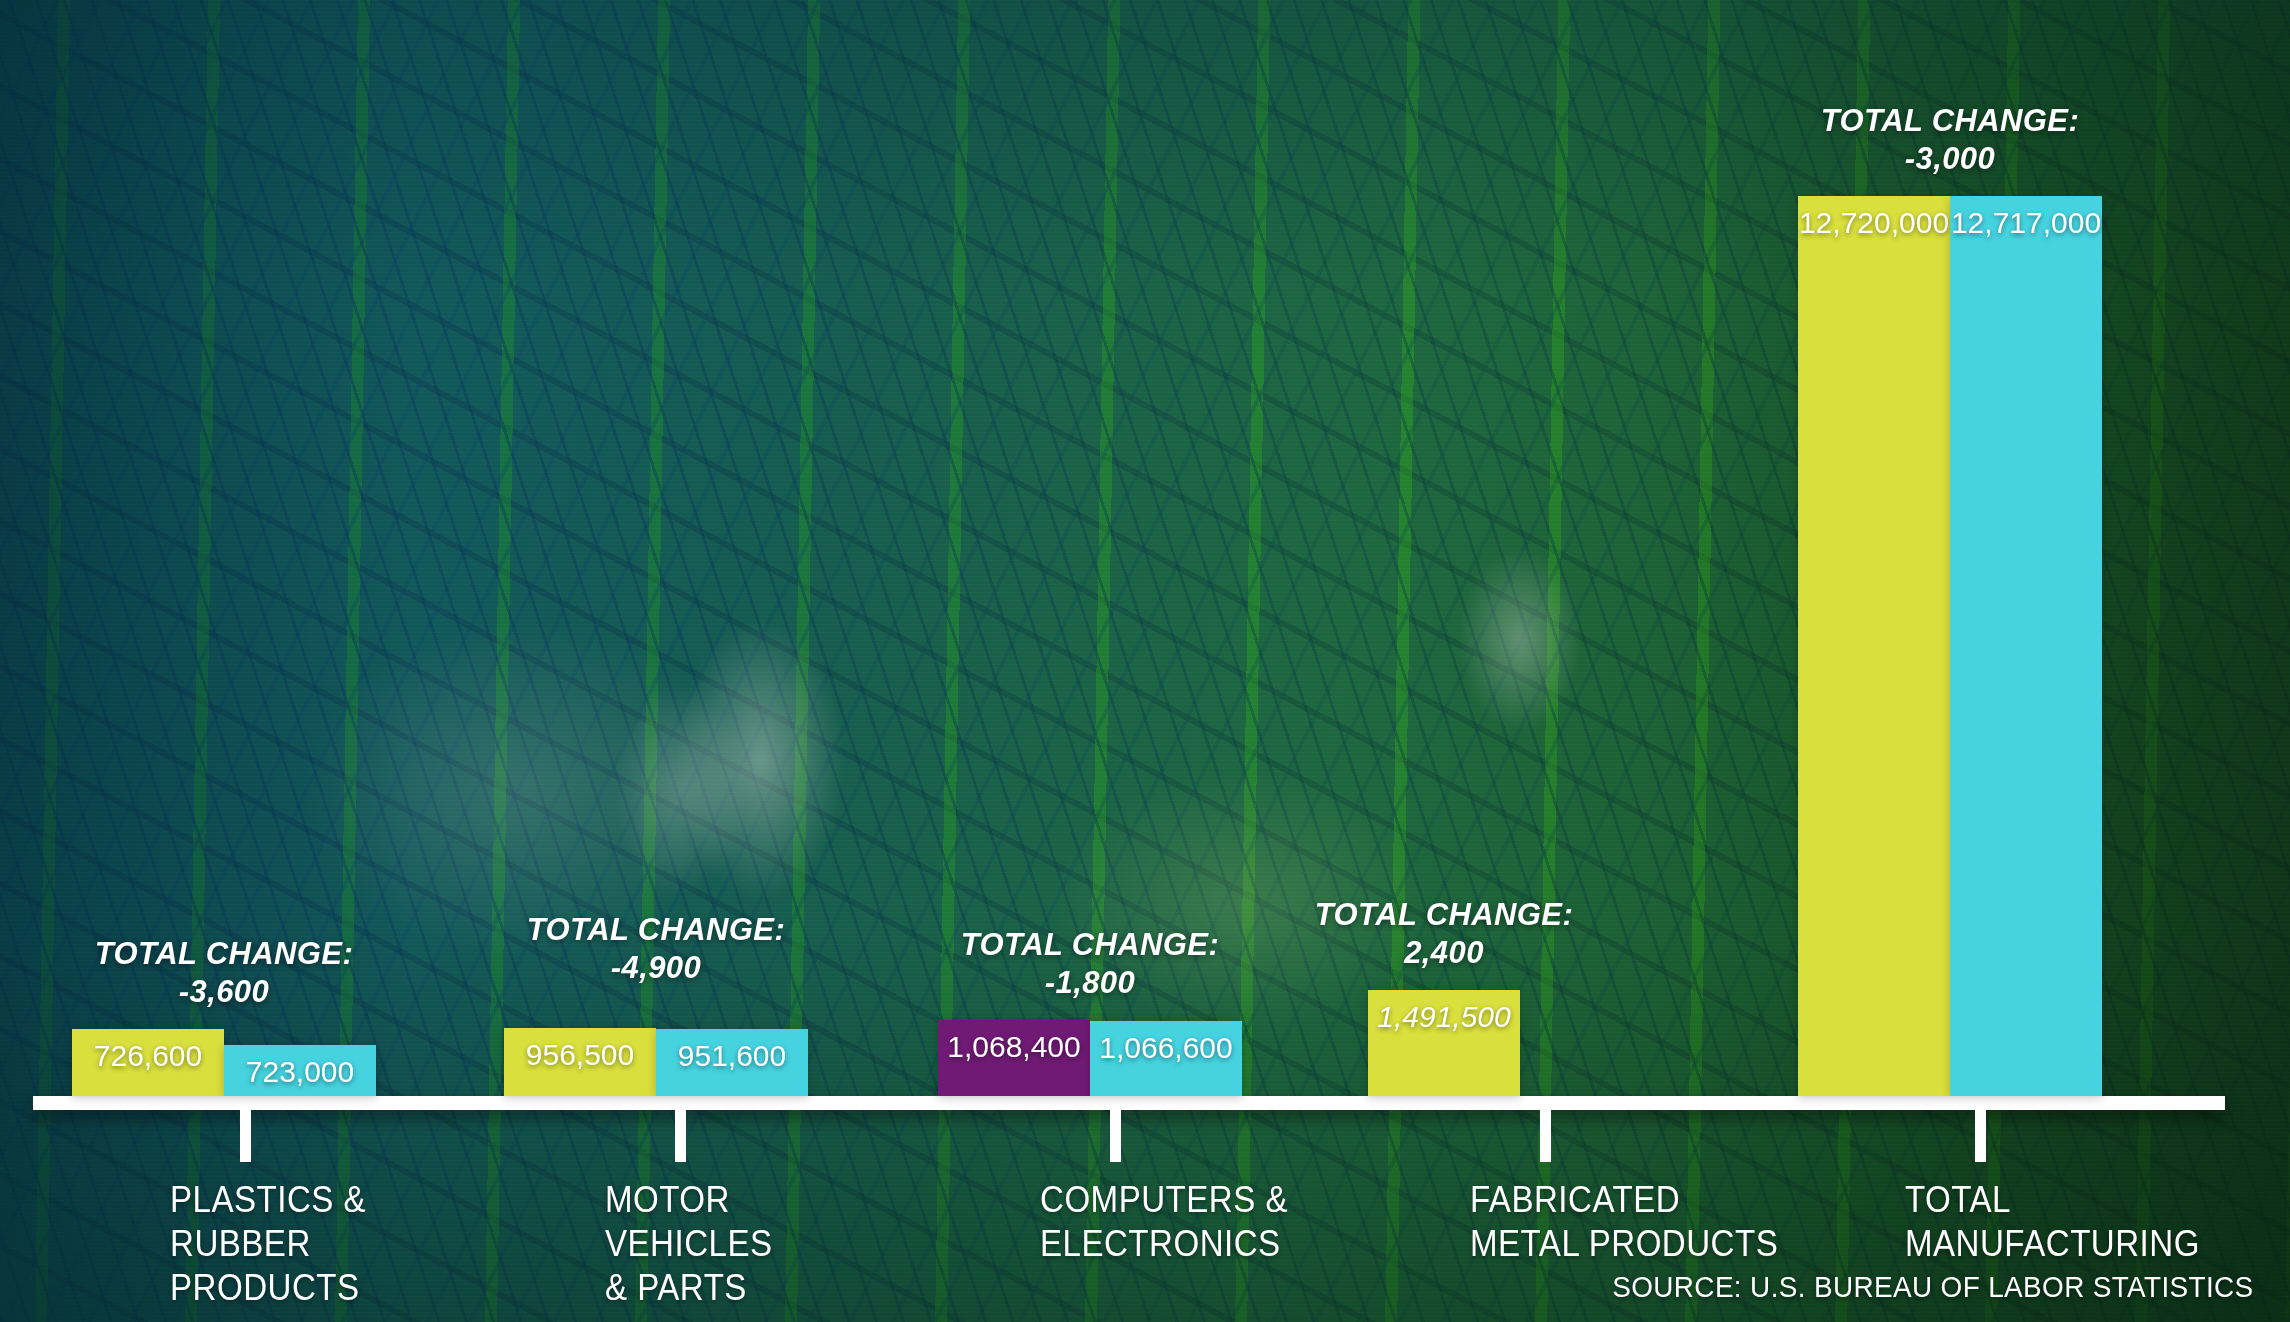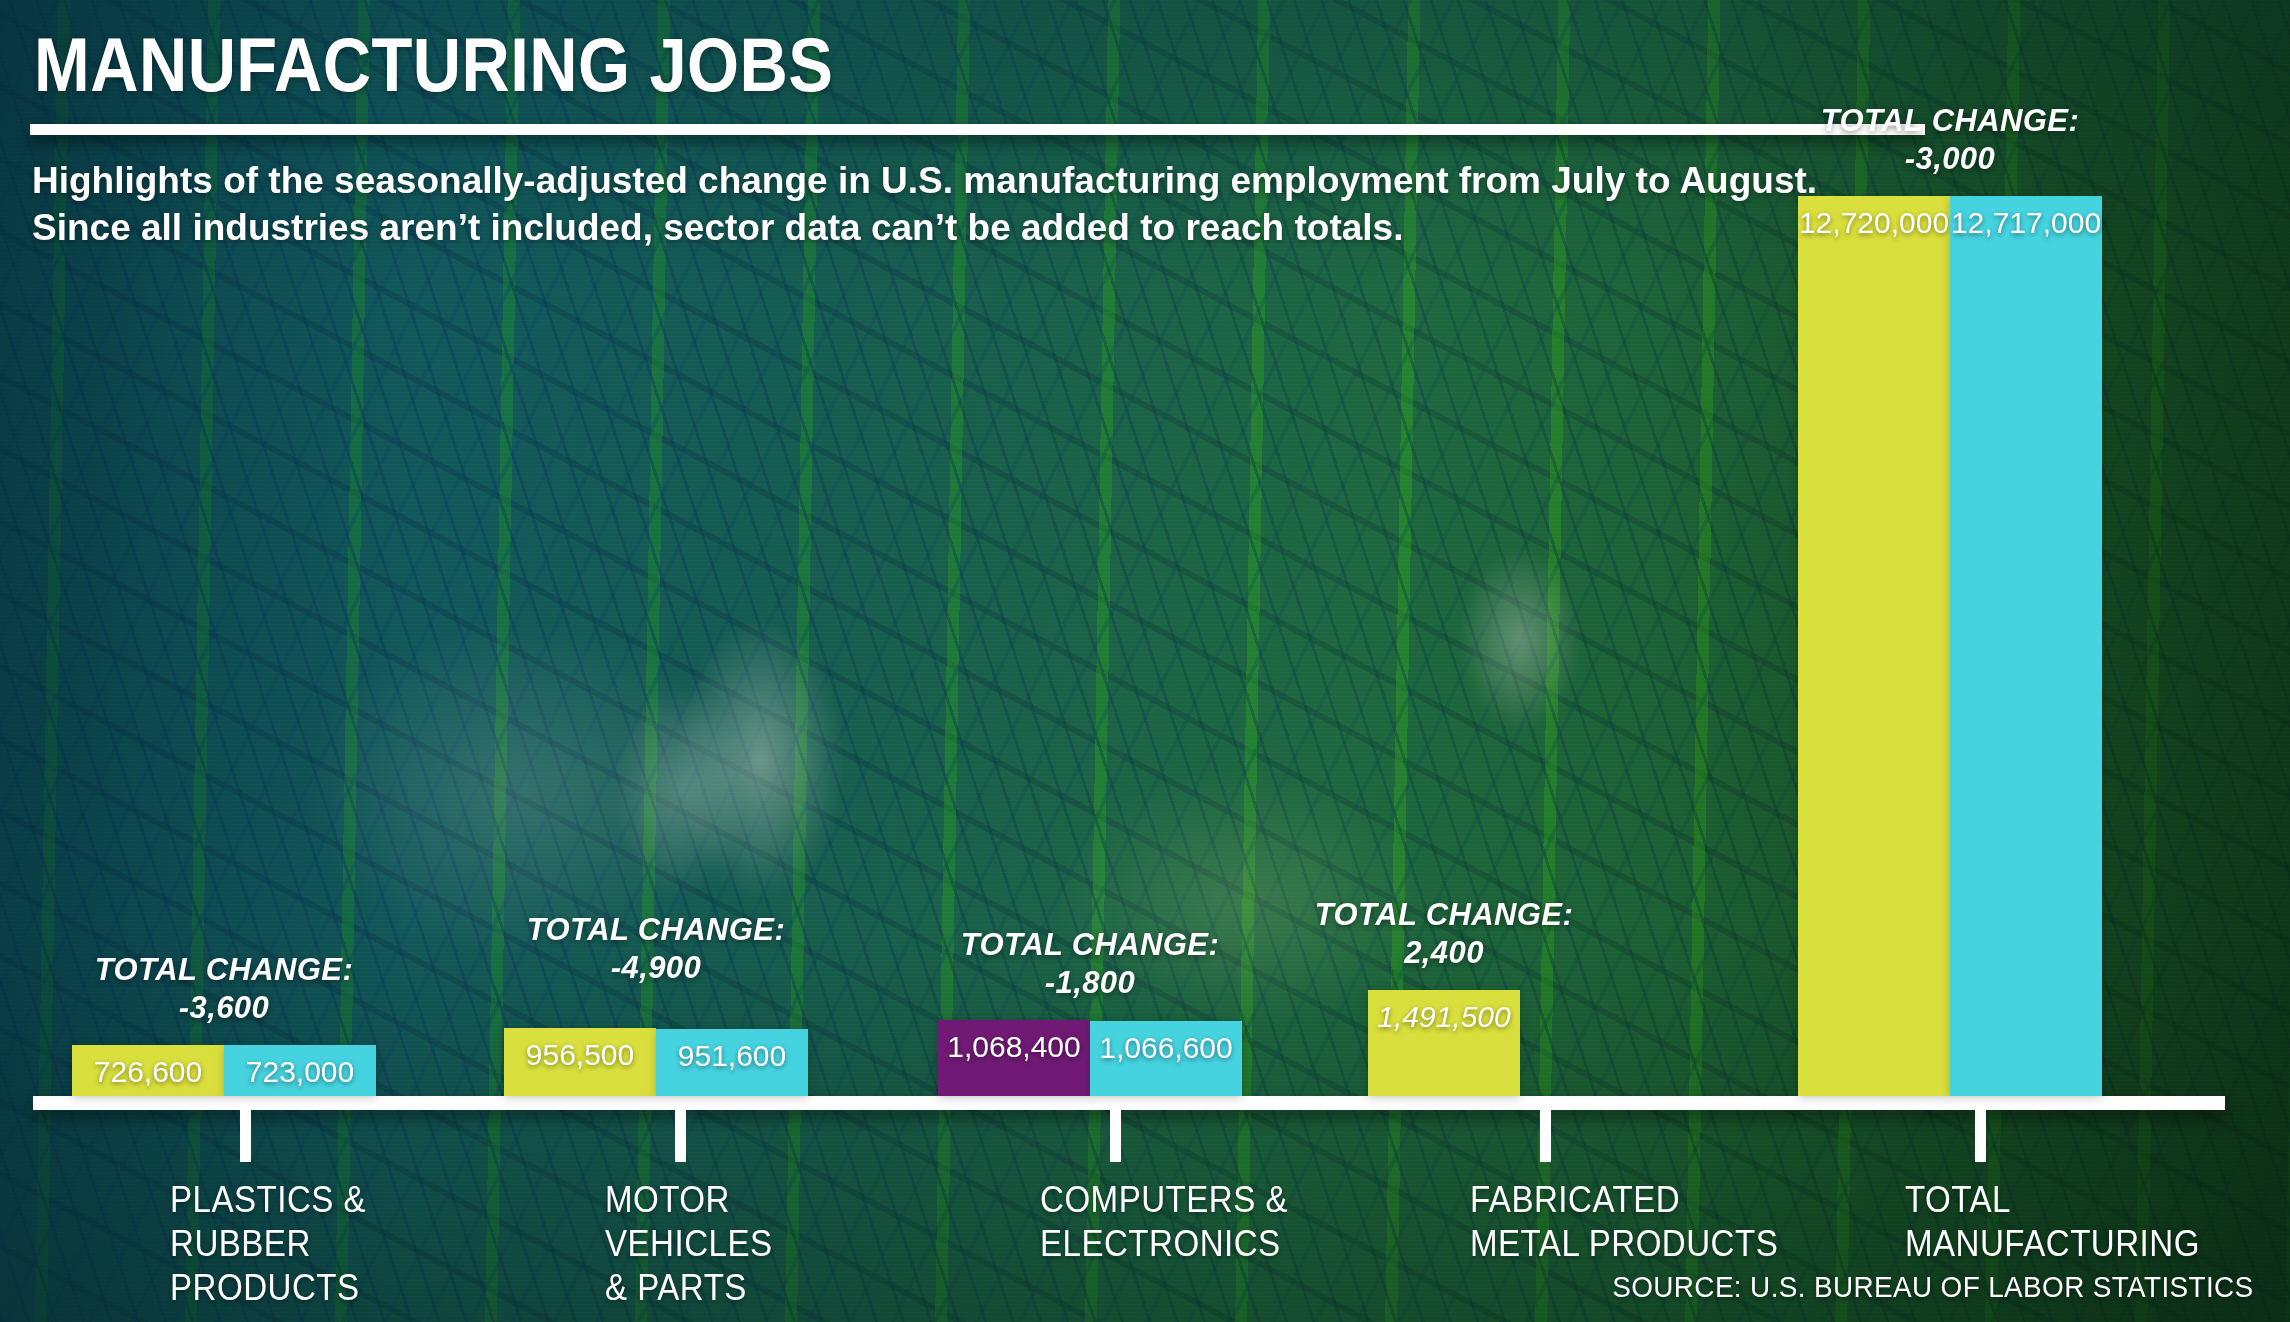--- a/index.html
+++ b/index.html
@@ -185,36 +185,31 @@
 <body>
 
 <div id="infographic">
 
   <div class="bg-layer bg-base"></div>
   <div class="bg-layer bg-photo"></div>
   <div class="bg-layer bg-people"></div>
   <div class="bg-layer bg-scan"></div>
   <div class="bg-layer bg-vignette"></div>
 
-  <div class="header">
-    <div class="title">MANUFACTURING JOBS</div>
-    <div class="title-rule"></div>
-    <div class="subtitle">Highlights of the seasonally-adjusted change in U.S. manufacturing employment from July to August. Since all industries aren’t included, sector data can’t be added to reach totals.</div>
-  </div>
 
 
   <div class="chart" id="chart">
     <div class="axis-line"></div>
   <div class="group" style="left: 72px;">
         <div class="total-change">
           <div>TOTAL CHANGE:</div>
           <div>-3,600</div>
         </div>
         <div class="bars">
-          <div class="bar" style="width: 152px; height: 51px; background: rgb(217, 223, 60);">
+          <div class="bar" style="width: 152px; height: 67px; background: rgb(217, 223, 60);">
             <div class="bar-value">726,600</div>
           </div>
           <div class="bar" style="width: 152px; height: 51px; background: rgb(69, 211, 224);">
             <div class="bar-value">723,000</div>
           </div>
         </div>
       </div>
       <div class="tick" style="left: 240px;"></div>
       <div class="cat-label" style="left: 170px;">PLASTICS &amp;
 RUBBER

